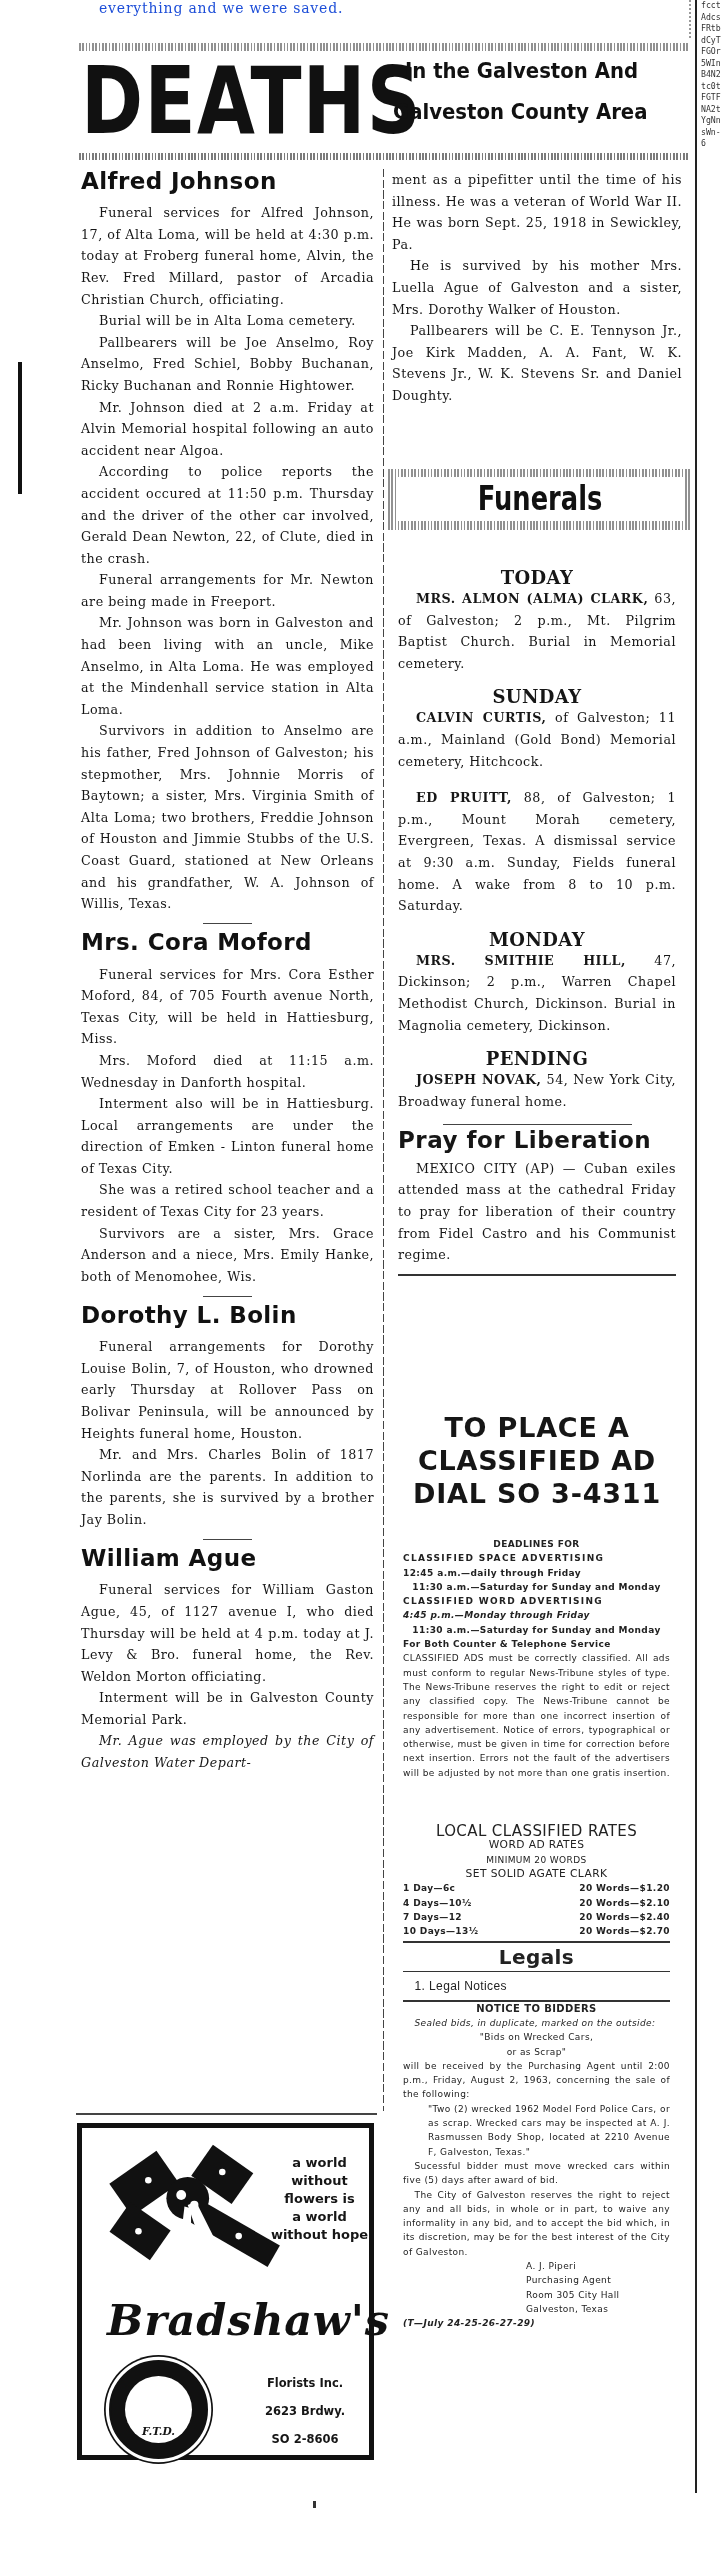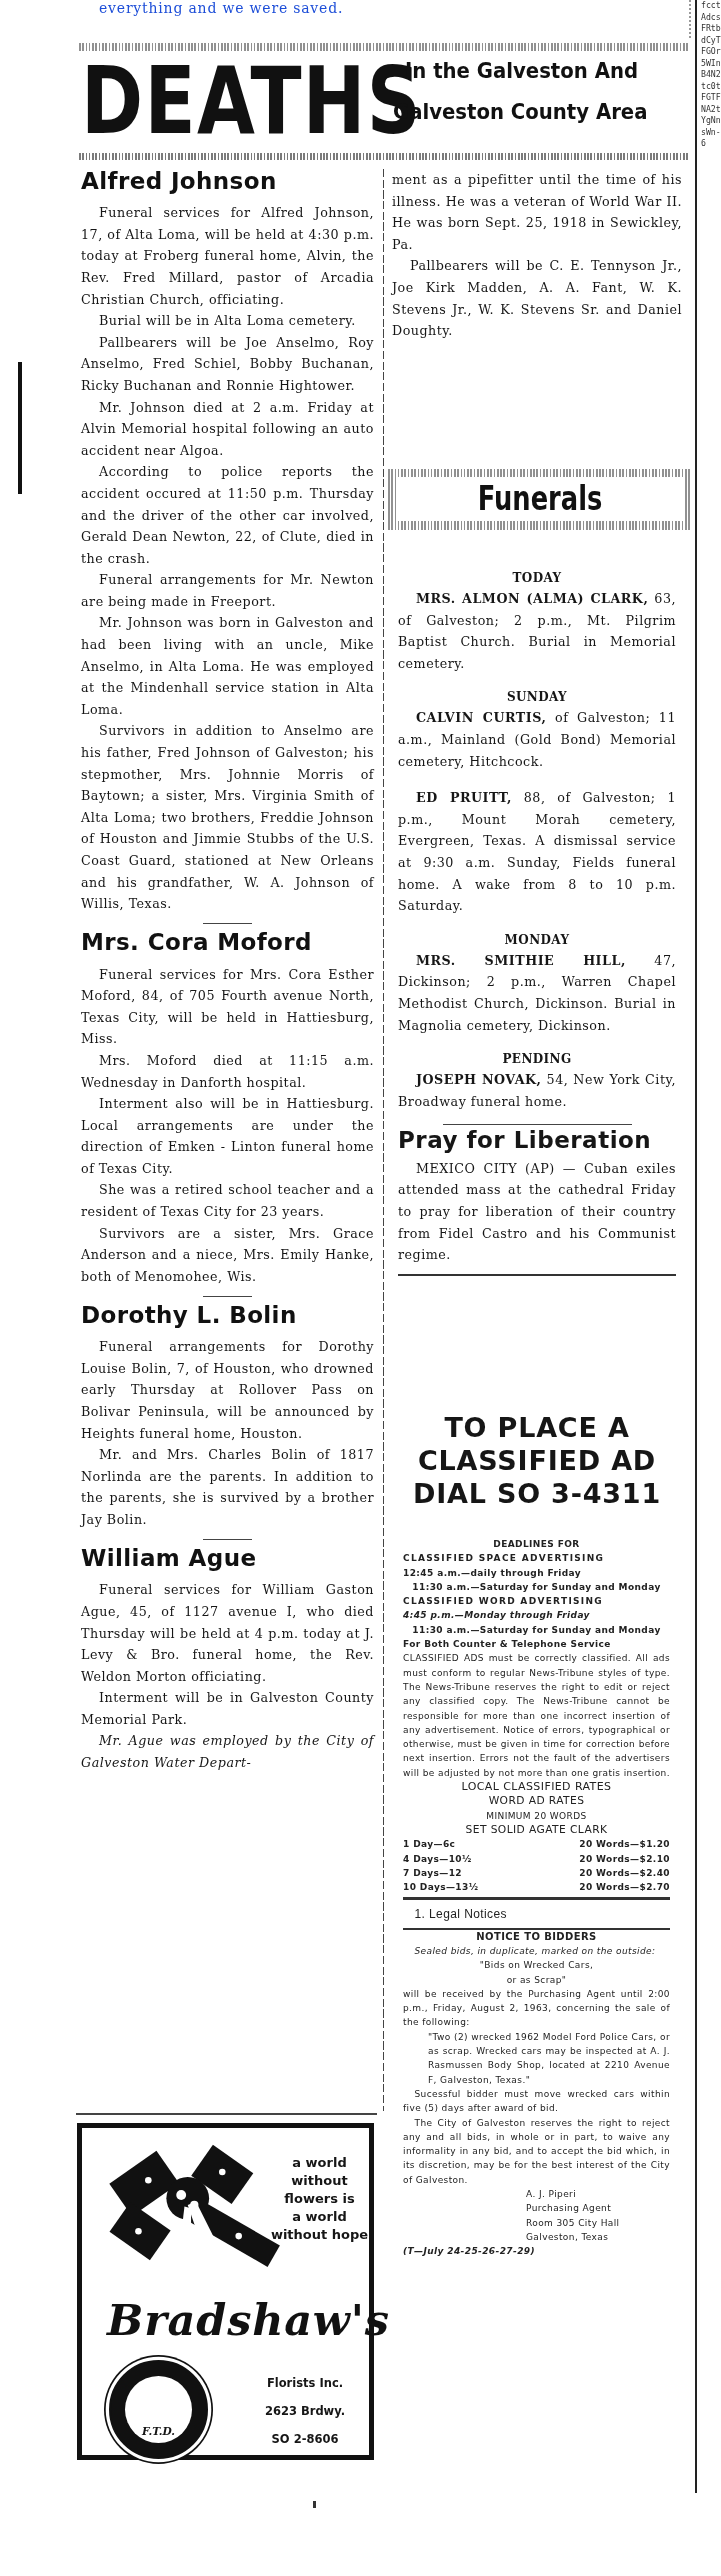--- a/index.html
+++ b/index.html
@@ -37,21 +37,21 @@
   .col p.noind { text-indent: 0; }
 
   .head { font-family: "DejaVu Sans", sans-serif; font-weight: 800; font-size: 23px; letter-spacing: 0.4px;
           color: #111; white-space: nowrap; }
   .sep { height: 0.8px; width: 49px; background: #444; margin: 8.2px auto 8.2px auto; }
   .funerals-frame { left: 388px; top: 469px; width: 304px; height: 61px; }
   .funerals-inner { left: 397px; top: 477px; width: 287px; height: 44px; background: #fff; }
   .funerals-title { left: 388px; top: 477px; width: 304px; text-align: center; font-family: "DejaVu Sans", sans-serif;
                     font-weight: 800; font-size: 33px; line-height: 44px; transform: scaleX(.78); color: #111; }
 
-  .day { text-align: center; font-weight: bold; font-size: 12px; letter-spacing: 0.4px; margin-top: 13px; line-height: 20px; }
+  .day { text-align: center; font-weight: bold; font-size: 18px; letter-spacing: 0.4px; margin-top: 13px; line-height: 20px; }
   .fname { font-weight: bold; }
   .funerals-list { left: 398px; width: 278px; top: 568px; }
 
   .pray { font-family: "DejaVu Sans", sans-serif; font-weight: 800; font-size: 23px; white-space: nowrap; }
 
   .hr { height: 1.6px; background: #333; }
 
   .classified { left: 393px; width: 288px; top: 1411px; text-align: center; font-family: "DejaVu Sans", sans-serif;
                 font-weight: 800; font-size: 27px; line-height: 33px; letter-spacing: 0.8px; }
   .agate { font-family: "DejaVu Sans", sans-serif; font-size: 9px; line-height: 14.3px; letter-spacing: 0.4px; color: #222; }
@@ -164,20 +164,21 @@
 <div class="abs ftd-badge"></div>
 <div class="abs ftd-inner">F.T.D.</div>
 <div class="abs ad-info">
   <div>Florists Inc.</div>
   <div>2623 Brdwy.</div>
   <div>SO 2-8606</div>
 </div>
 
 <div class="abs col colR" style="top:169px;">
   <p class="noind">ment as a pipefitter until the time of his illness. He was a veteran of World War II. He was born Sept. 25, 1918 in Sewickley, Pa.</p>
+  <p>He is survived by his mother Mrs. Luella Ague of Galveston and a sister, Mrs. Dorothy Walker of Houston.</p>
   <p>Pallbearers will be C. E. Tennyson Jr., Joe Kirk Madden, A. A. Fant, W. K. Stevens Jr., W. K. Stevens Sr. and Daniel Doughty.</p>
 </div>
 
 <div class="abs stipple funerals-frame"></div>
 <div class="abs funerals-inner"></div>
 <div class="abs funerals-title">Funerals</div>
 
 <div class="abs col funerals-list">
   <div class="day" style="margin-top:0;">TODAY</div>
   <p><span class="fname">MRS. ALMON (ALMA) CLARK,</span> <span>63, of Galveston; 2 p.m., Mt. Pilgrim Baptist Church. Burial in Memorial cemetery.</span></p>
@@ -203,21 +204,21 @@
 <div class="abs agate" style="left:403px;width:267px;top:1537px;">
   <div class="c b">DEADLINES FOR</div>
   <div class="b" style="letter-spacing:1.3px;">CLASSIFIED SPACE ADVERTISING</div>
   <div class="b">12:45 a.m.—daily through Friday</div>
   <div class="b" style="text-align:center;">11:30 a.m.—Saturday for Sunday and Monday</div>
   <div class="b" style="letter-spacing:1.3px;">CLASSIFIED WORD ADVERTISING</div>
   <div class="b" style="font-style:italic;">4:45 p.m.—Monday through Friday</div>
   <div class="b" style="text-align:center;">11:30 a.m.—Saturday for Sunday and Monday</div>
   <div class="b">For Both Counter &amp; Telephone Service</div>
   <p>CLASSIFIED ADS must be correctly classified. All ads must conform to regular News-Tribune styles of type. The News-Tribune reserves the right to edit or reject any classified copy. The News-Tribune cannot be responsible for more than one incorrect insertion of any advertisement. Notice of errors, typographical or otherwise, must be given in time for correction before next insertion. Errors not the fault of the advertisers will be adjusted by not more than one gratis insertion.</p>
-  <div class="c" style="font-size:11px;">LOCAL CLASSIFIED RATES</div>
+  <div class="c" style="font-size:15px;margin-top:44px;">LOCAL CLASSIFIED RATES</div>
   <div class="c" style="font-size:10.7px;">WORD AD RATES</div>
   <div class="c">MINIMUM 20 WORDS</div>
   <div class="c" style="font-size:10.7px;">SET SOLID AGATE CLARK</div>
   <div>
     <div class="rates-row">
         <span>1 Day—6c</span>
         <span>20 Words—$1.20</span>
       </div>
     <div class="rates-row">
         <span>4 Days—10½</span>
@@ -226,20 +227,21 @@
     <div class="rates-row">
         <span>7 Days—12</span>
         <span>20 Words—$2.40</span>
       </div>
     <div class="rates-row">
         <span>10 Days—13½</span>
         <span>20 Words—$2.70</span>
       </div>
   </div>
   <div class="hr" style="margin-top:2.5px;"></div>
+  <div class="legals">Legals</div>
   <div class="hr"></div>
   <div class="legal-notices">1. Legal Notices</div>
   <div class="hr"></div>
   <div class="c b" style="font-size:10px;">NOTICE TO BIDDERS</div>
   <p style="text-indent:11.5px;font-style:italic;">Sealed bids, in duplicate, marked on the outside:</p>
   <div class="c">"Bids on Wrecked Cars,</div>
   <div class="c">or as Scrap"</div>
   <p>will be received by the Purchasing Agent until 2:00 p.m., Friday, August 2, 1963, concerning the sale of the following:</p>
   <p style="padding-left:25px;">"Two (2) wrecked 1962 Model Ford Police Cars, or as scrap. Wrecked cars may be inspected at A. J. Rasmussen Body Shop, located at 2210 Avenue F, Galveston, Texas."</p>
   <p style="text-indent:11.5px;">Sucessful bidder must move wrecked cars within five (5) days after award of bid.</p>

